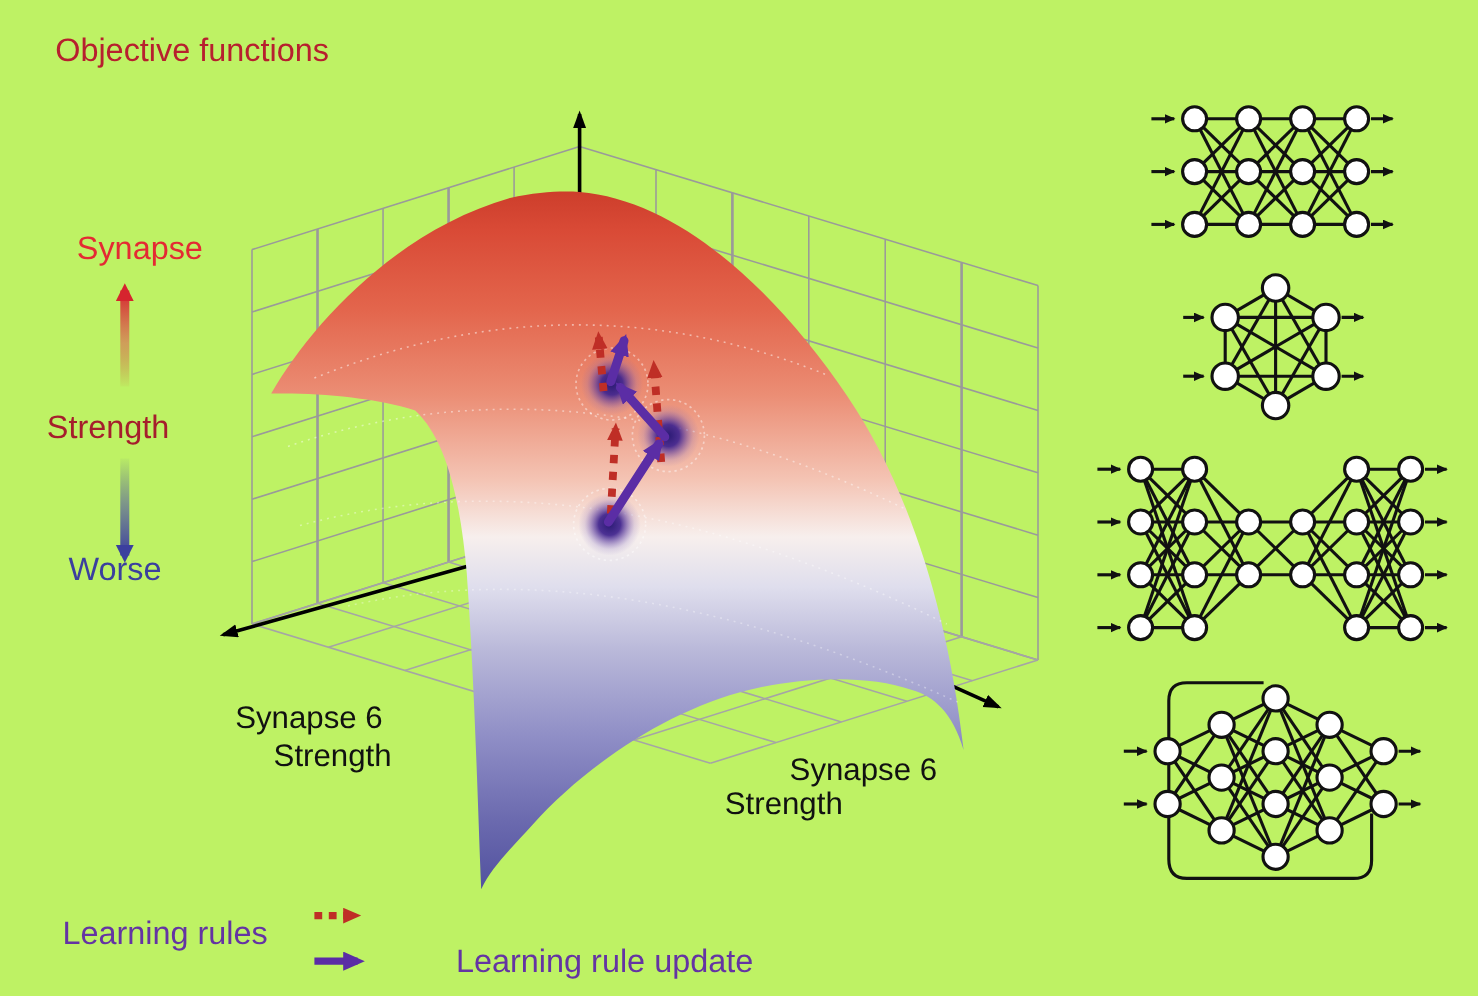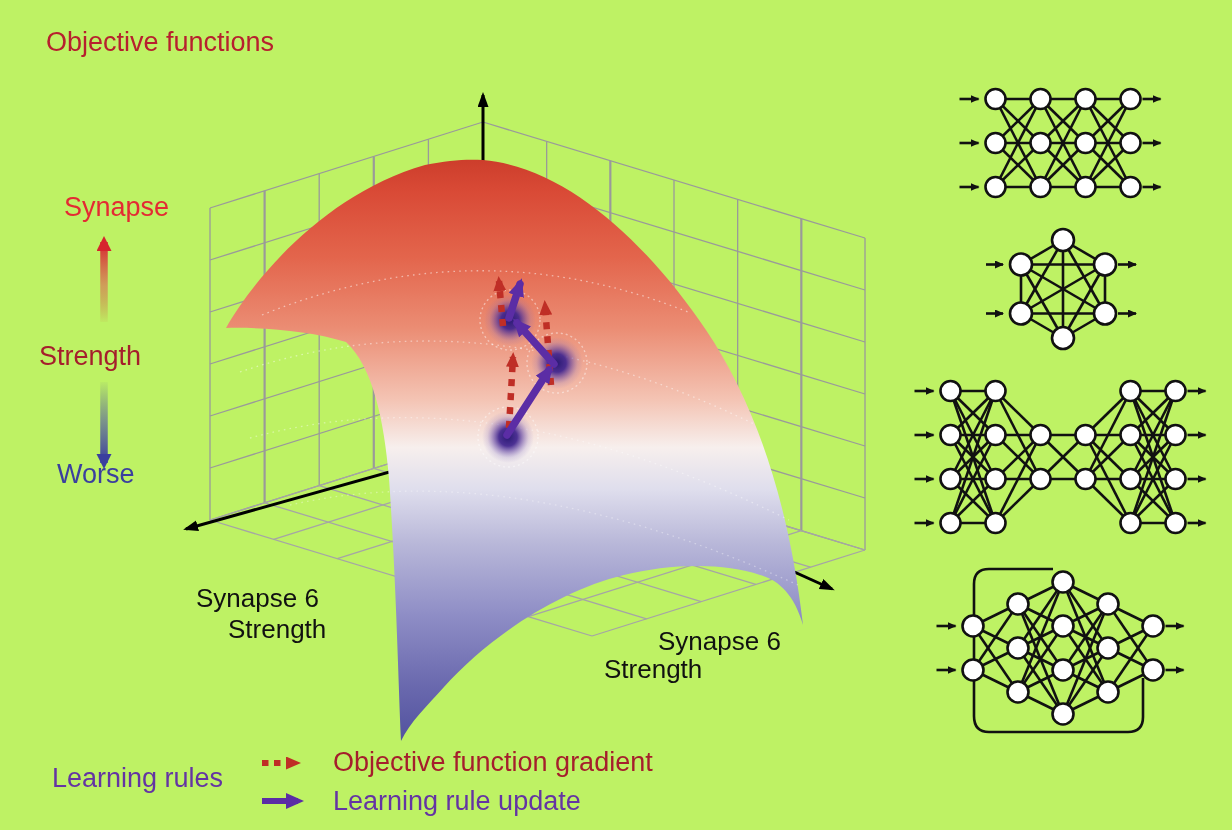--- a/index.html
+++ b/index.html
@@ -9,21 +9,21 @@
   .label{position:absolute;white-space:nowrap;font-family:"Liberation Sans",sans-serif;
          font-size:27px;line-height:1.15;}
   .t-crimson{color:#b7202e;}
   .t-green{color:#2a5f45;}
   .t-red{color:#e42a33;}
   .t-maroon{color:#a51e2c;}
   .t-blue{color:#3b3f9e;}
   .t-purple{color:#6434a3;}
   .t-black{color:#111111;font-size:26px;}
   .legend-red{color:#a51e2c;font-size:27px;}
-  .legend-purple{color:#6434a3;font-size:27px;}
+  .legend-purple{color:#6434a3;font-size:27px;margin-left:47px;}
 </style>
 </head>
 <body>
 
 <div class="fig">
 
 <svg id="fig" width="1232" height="830" viewBox="0 0 1232 830">
   <defs>
     <linearGradient id="surfGrad" gradientUnits="userSpaceOnUse" x1="0" y1="150" x2="0" y2="745">
       <stop offset="0" stop-color="#c93a28"></stop>
@@ -392,16 +392,15 @@
 <div class="label t-red" style="left:64px;top:192px">Synapse</div>
 <div class="label t-maroon" style="left:39px;top:341px">Strength</div>
 <div class="label t-blue" style="left:57px;top:459px">Worse</div>
 
 <div class="label t-black" style="left:196px;top:584px">Synapse 6</div>
 <div class="label t-black" style="left:228px;top:615px">Strength</div>
 <div class="label t-black" style="left:658px;top:627px">Synapse 6</div>
 <div class="label t-black" style="left:604px;top:655px">Strength</div>
 
 <div class="label t-purple" style="left:52px;top:763px">Learning rules</div>
-<div class="label legend-red" style="left:333px;top:747px">Objective function gradient</div>
 <div class="label legend-purple" style="left:333px;top:786px">Learning rule update</div>
 
 </div>
 
 </body></html>

